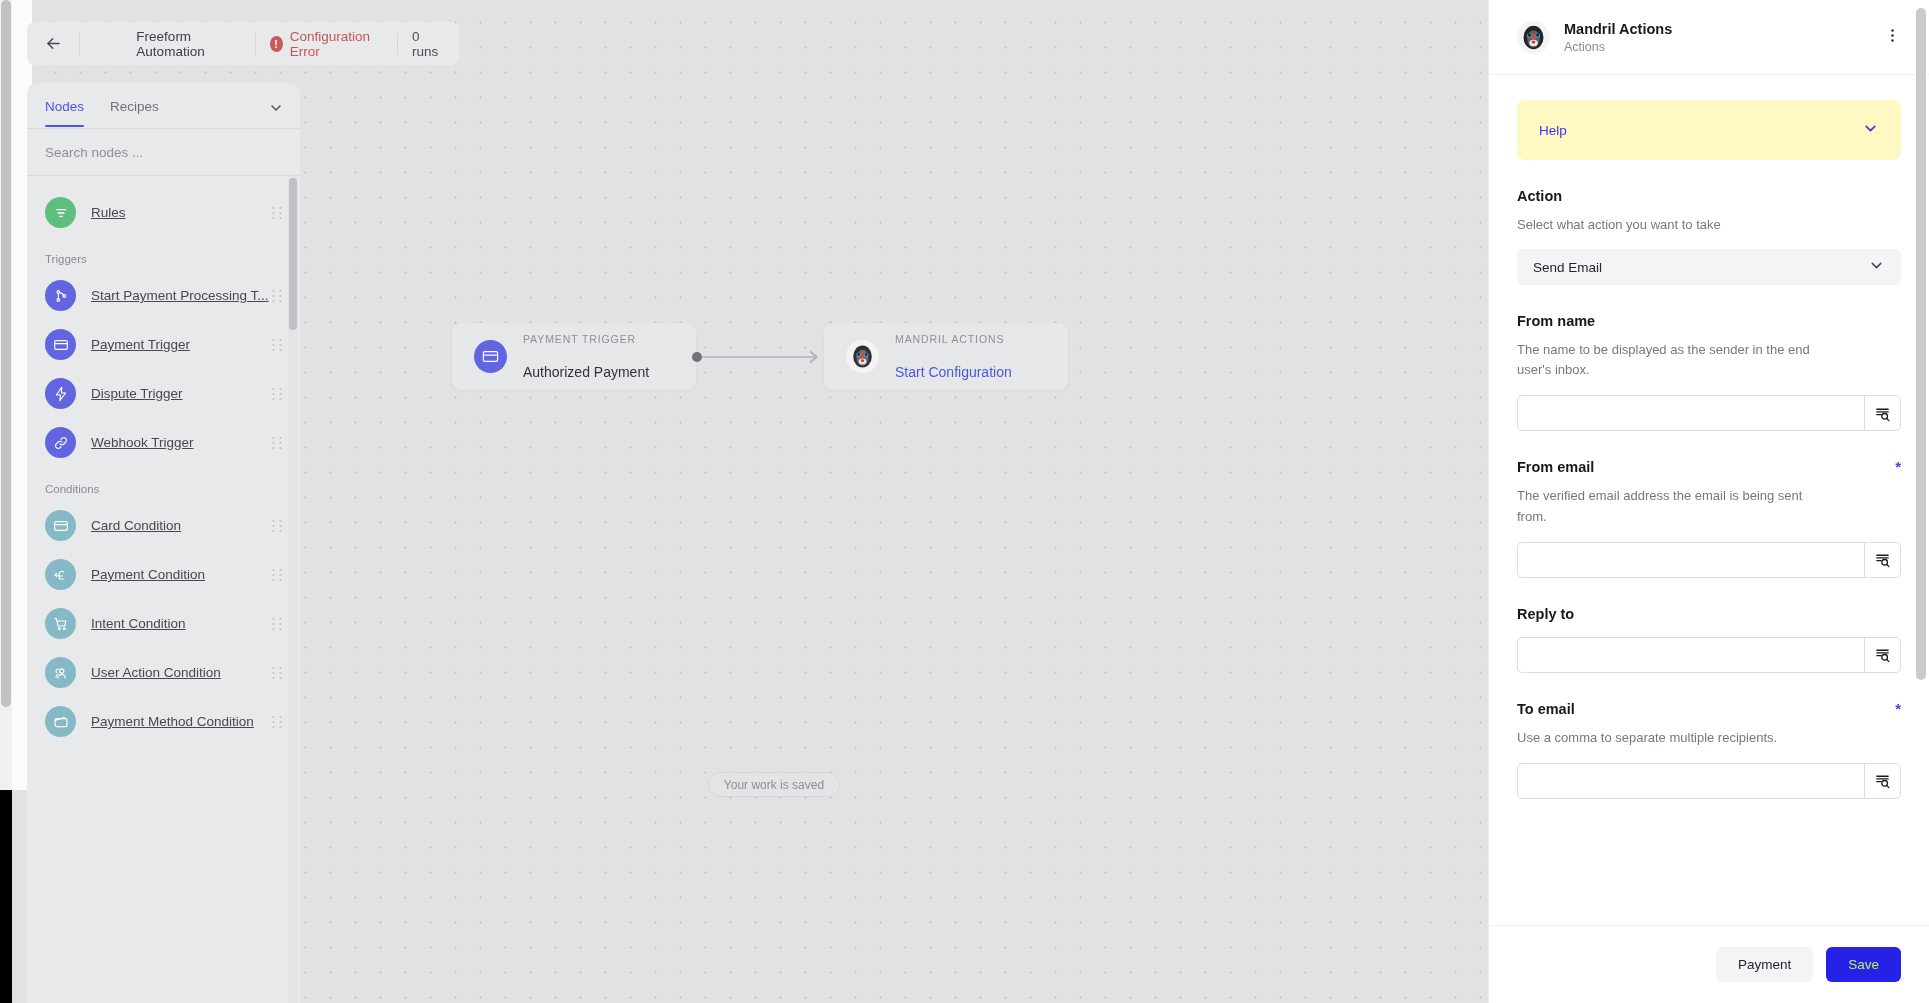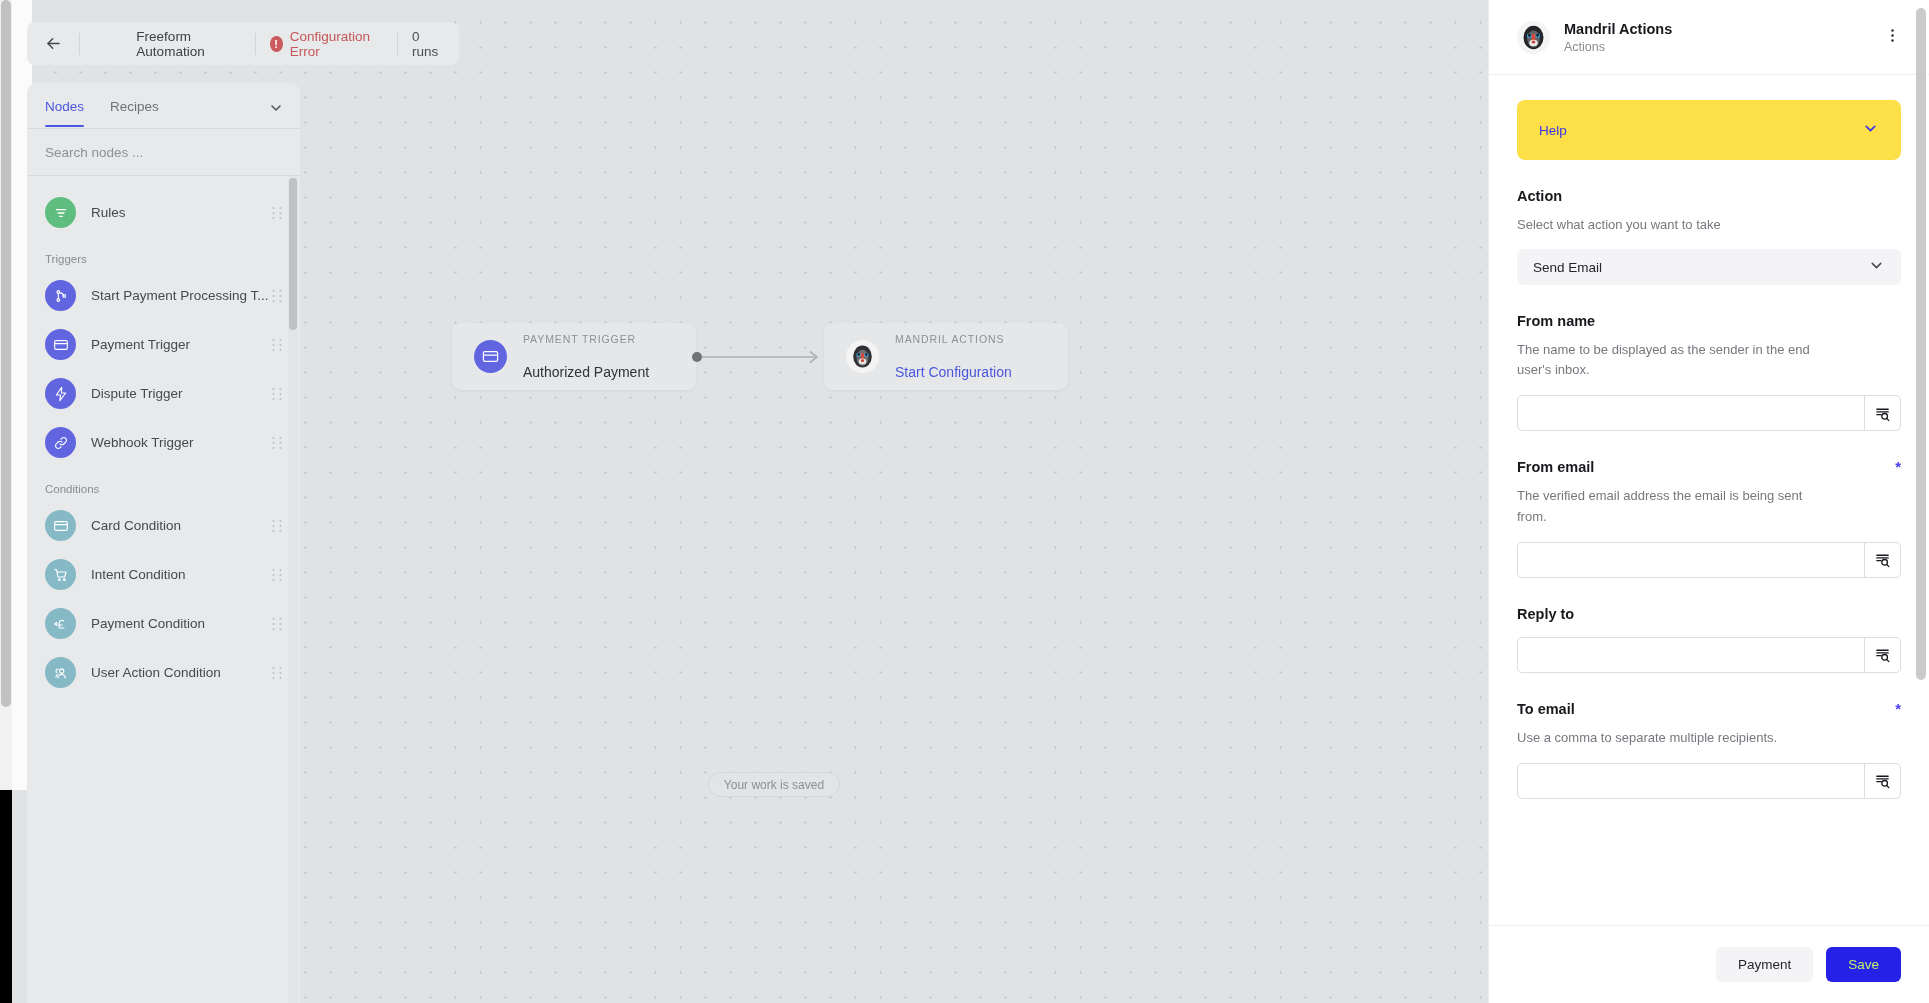--- a/index.html
+++ b/index.html
@@ -97,20 +97,21 @@
     display: flex; align-items: center; justify-content: center;
     color: #fff;
   }
   .node-ico.green { background: #5fbd7f; }
   .node-ico.purple { background: #6166e0; }
   .node-ico.teal { background: #86b9c6; }
   .node-label {
     margin-left: 15px; font-size: 13.5px; color: #46494d;
     white-space: nowrap; overflow: hidden; text-overflow: ellipsis;
     flex: 1;
+    text-decoration: underline;
   }
   .drag-dots {
     width: 10px; height: 14px; opacity: .45; flex: 0 0 10px;
   }
   .section-label {
     font-size: 11.5px; color: #8a8d92; padding: 16px 18px 6px 18px;
   }
   .panel-scrollbar {
     position: absolute; right: 2px; top: 0px; width: 10px; height: 827px;
     background: #e3e4e6;
@@ -166,21 +167,21 @@
   .dp-head-text { margin-left: 14px; flex: 1; }
   .dp-title { font-size: 14.5px; font-weight: bold; color: #17191c; }
   .dp-sub { font-size: 12.5px; color: #8a8d92; margin-top: 3px; }
   .kebab { color: #24262a; cursor: pointer; padding: 4px; }
 
   .dp-body {
     position: absolute; top: 75px; bottom: 78px; left: 0; right: 0;
     overflow: hidden; padding: 25px 28px 0 28px;
   }
   .help-box {
-    background: #fde047; border-radius: 8px; height: 60px;
+    background: #fef9c3; border-radius: 8px; height: 60px;
     display: flex; align-items: center; padding: 0 22px; cursor: pointer;
   }
   .help-label { flex: 1; font-size: 13.5px; color: #3b34ec; }
   .help-chev { color: #3b34ec; }
 
   .field-title {
     font-size: 14.5px; font-weight: bold; color: #17191c;
     margin-top: 28px; display: flex; align-items: flex-start;
   }
   .field-title .req { margin-left: auto; color: #4b3ff0; font-size: 15px; line-height: 1; }
@@ -380,64 +381,81 @@
               <circle cx="8.5" cy="2" r="1.1"></circle>
               <circle cx="1.5" cy="7" r="1.1"></circle>
               <circle cx="8.5" cy="7" r="1.1"></circle>
               <circle cx="1.5" cy="12" r="1.1"></circle>
               <circle cx="8.5" cy="12" r="1.1"></circle>
             </svg>
           </div>
           <div class="node-row">
             <div class="node-ico teal">
               <svg width="16" height="16" viewBox="0 0 24 24" fill="none" stroke="currentColor" stroke-width="1.7" stroke-linecap="round" stroke-linejoin="round">
-                <circle cx="9.5" cy="19" r="1.3"></circle>
-                <circle cx="17" cy="19" r="1.3"></circle>
-                <path d="M3 4h2.2l2.3 11h10l2-7.5H6"></path>
-              </svg>
-            </div>
-            <div class="node-label">Intent Condition</div>
-            <svg class="drag-dots" viewBox="0 0 10 14" fill="#8e9195">
-              <circle cx="1.5" cy="2" r="1.1"></circle>
-              <circle cx="8.5" cy="2" r="1.1"></circle>
-              <circle cx="1.5" cy="7" r="1.1"></circle>
-              <circle cx="8.5" cy="7" r="1.1"></circle>
-              <circle cx="1.5" cy="12" r="1.1"></circle>
-              <circle cx="8.5" cy="12" r="1.1"></circle>
-            </svg>
-          </div>
-          <div class="node-row">
-            <div class="node-ico teal">
-              <svg width="16" height="16" viewBox="0 0 24 24" fill="none" stroke="currentColor" stroke-width="1.7" stroke-linecap="round" stroke-linejoin="round">
                 <path d="M16 7.5a4 4 0 0 0-6.6 3v7.5h7"></path>
                 <line x1="8" y1="13.5" x2="14" y2="13.5"></line>
                 <line x1="3" y1="12" x2="7" y2="12"></line>
                 <polyline points="5.5 9.5 3 12 5.5 14.5"></polyline>
               </svg>
             </div>
             <div class="node-label">Payment Condition</div>
             <svg class="drag-dots" viewBox="0 0 10 14" fill="#8e9195">
               <circle cx="1.5" cy="2" r="1.1"></circle>
               <circle cx="8.5" cy="2" r="1.1"></circle>
               <circle cx="1.5" cy="7" r="1.1"></circle>
               <circle cx="8.5" cy="7" r="1.1"></circle>
               <circle cx="1.5" cy="12" r="1.1"></circle>
               <circle cx="8.5" cy="12" r="1.1"></circle>
             </svg>
           </div>
           <div class="node-row">
             <div class="node-ico teal">
               <svg width="16" height="16" viewBox="0 0 24 24" fill="none" stroke="currentColor" stroke-width="1.7" stroke-linecap="round" stroke-linejoin="round">
+                <circle cx="9.5" cy="19" r="1.3"></circle>
+                <circle cx="17" cy="19" r="1.3"></circle>
+                <path d="M3 4h2.2l2.3 11h10l2-7.5H6"></path>
+              </svg>
+            </div>
+            <div class="node-label">Intent Condition</div>
+            <svg class="drag-dots" viewBox="0 0 10 14" fill="#8e9195">
+              <circle cx="1.5" cy="2" r="1.1"></circle>
+              <circle cx="8.5" cy="2" r="1.1"></circle>
+              <circle cx="1.5" cy="7" r="1.1"></circle>
+              <circle cx="8.5" cy="7" r="1.1"></circle>
+              <circle cx="1.5" cy="12" r="1.1"></circle>
+              <circle cx="8.5" cy="12" r="1.1"></circle>
+            </svg>
+          </div>
+          <div class="node-row">
+            <div class="node-ico teal">
+              <svg width="16" height="16" viewBox="0 0 24 24" fill="none" stroke="currentColor" stroke-width="1.7" stroke-linecap="round" stroke-linejoin="round">
                 <circle cx="13" cy="9" r="3.2"></circle>
                 <path d="M7.5 19.5a5.5 5.5 0 0 1 11 0"></path>
                 <path d="M7.6 6.2A3 3 0 0 0 6 11.8"></path>
                 <path d="M4.5 18.2a4.6 4.6 0 0 1 2.3-3.8"></path>
               </svg>
             </div>
             <div class="node-label">User Action Condition</div>
+            <svg class="drag-dots" viewBox="0 0 10 14" fill="#8e9195">
+              <circle cx="1.5" cy="2" r="1.1"></circle>
+              <circle cx="8.5" cy="2" r="1.1"></circle>
+              <circle cx="1.5" cy="7" r="1.1"></circle>
+              <circle cx="8.5" cy="7" r="1.1"></circle>
+              <circle cx="1.5" cy="12" r="1.1"></circle>
+              <circle cx="8.5" cy="12" r="1.1"></circle>
+            </svg>
+          </div>
+          <div class="node-row">
+            <div class="node-ico teal">
+              <svg width="16" height="16" viewBox="0 0 24 24" fill="none" stroke="currentColor" stroke-width="1.7" stroke-linecap="round" stroke-linejoin="round">
+                <rect x="3" y="7" width="18" height="12" rx="2.5"></rect>
+                <path d="M3 9.5 17 5.2"></path>
+              </svg>
+            </div>
+            <div class="node-label">Payment Method Condition</div>
             <svg class="drag-dots" viewBox="0 0 10 14" fill="#8e9195">
               <circle cx="1.5" cy="2" r="1.1"></circle>
               <circle cx="8.5" cy="2" r="1.1"></circle>
               <circle cx="1.5" cy="7" r="1.1"></circle>
               <circle cx="8.5" cy="7" r="1.1"></circle>
               <circle cx="1.5" cy="12" r="1.1"></circle>
               <circle cx="8.5" cy="12" r="1.1"></circle>
             </svg>
           </div>
         </div>

